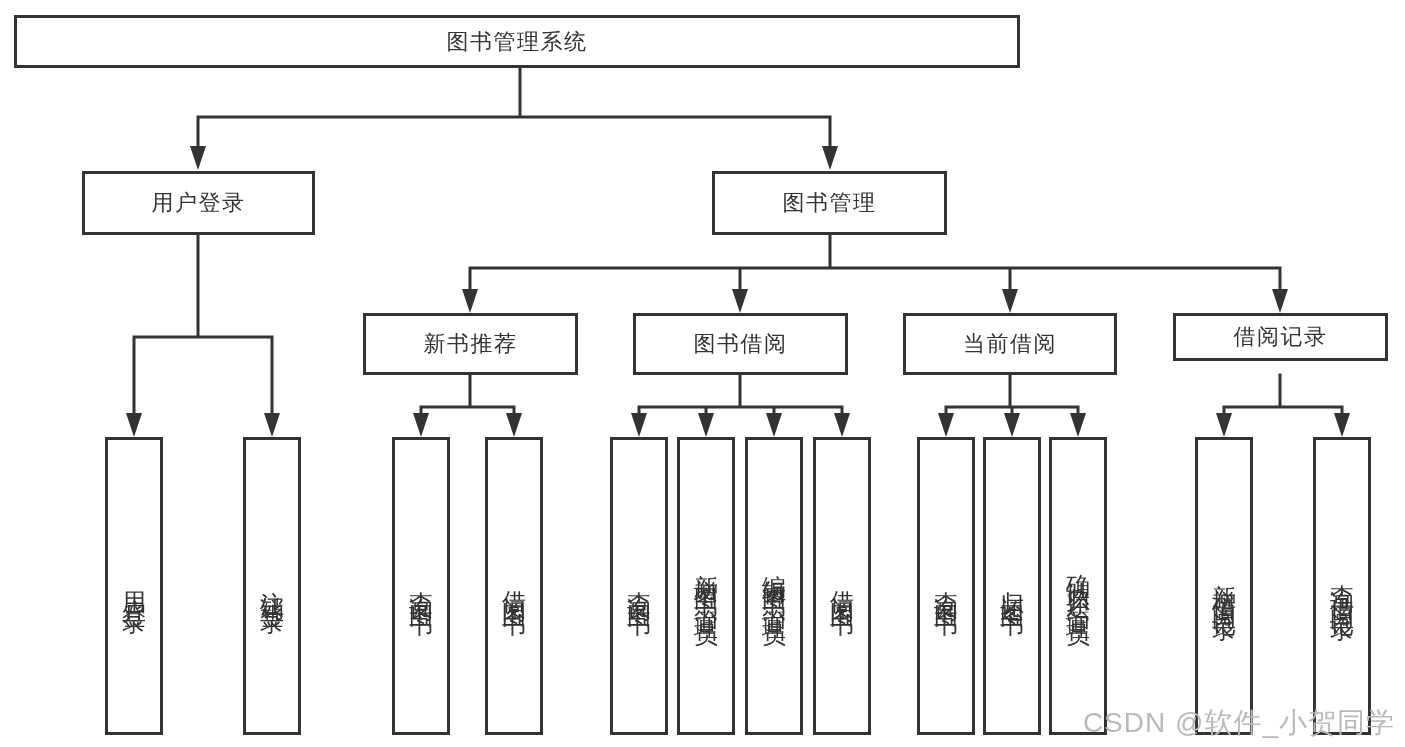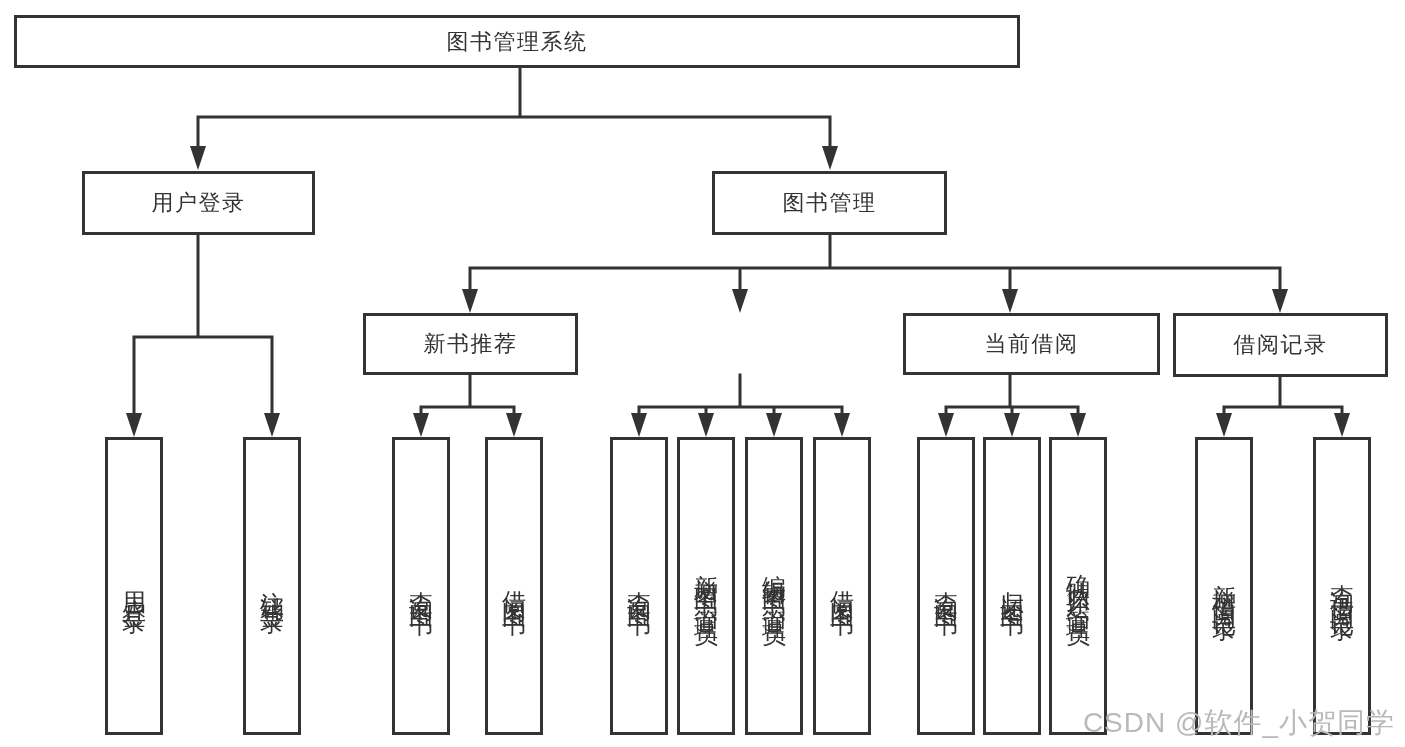--- a/index.html
+++ b/index.html
@@ -86,24 +86,27 @@
   <div class="box" style="left:82px;top:171px;width:233px;height:64px">
     <span class="hlabel">用户登录</span>
   </div>
   <div class="box" style="left:363px;top:313px;width:215px;height:62px">
     <span class="hlabel">新书推荐</span>
   </div>
 
   <div class="box" style="left:712px;top:171px;width:235px;height:64px">
     <span class="hlabel">图书管理</span>
   </div>
-  <div class="box" style="left:903px;top:313px;width:257px;height:62px">
+  <div class="box" style="left:633px;top:313px;width:215px;height:62px">
+    <span class="hlabel">图书借阅</span>
+  </div>
+  <div class="box" style="left:903px;top:313px;width:214px;height:62px">
     <span class="hlabel">当前借阅</span>
   </div>
-  <div class="box" style="left:1173px;top:313px;width:215px;height:64px">
+  <div class="box" style="left:1173px;top:313px;width:215px;height:48px">
     <span class="hlabel">借阅记录</span>
   </div>
 
   <div class="box" style="left:105px;top:437px;width:58px;height:298px">
     <span class="vtext">用户登录</span>
   </div>
   <div class="box" style="left:243px;top:437px;width:58px;height:298px">
     <span class="vtext">注销登录</span>
   </div>
 

